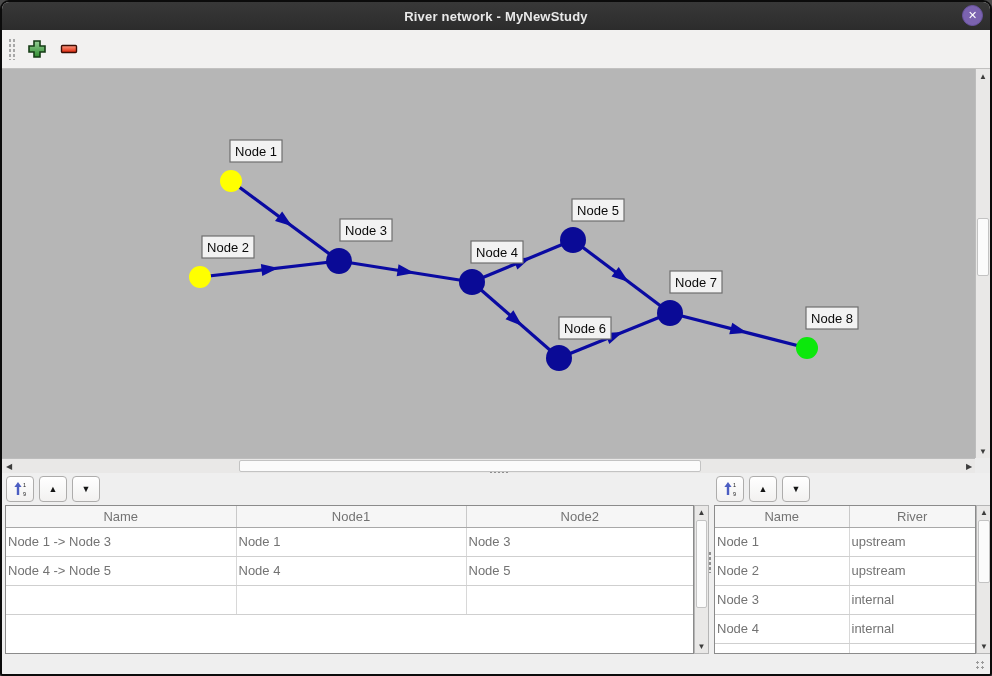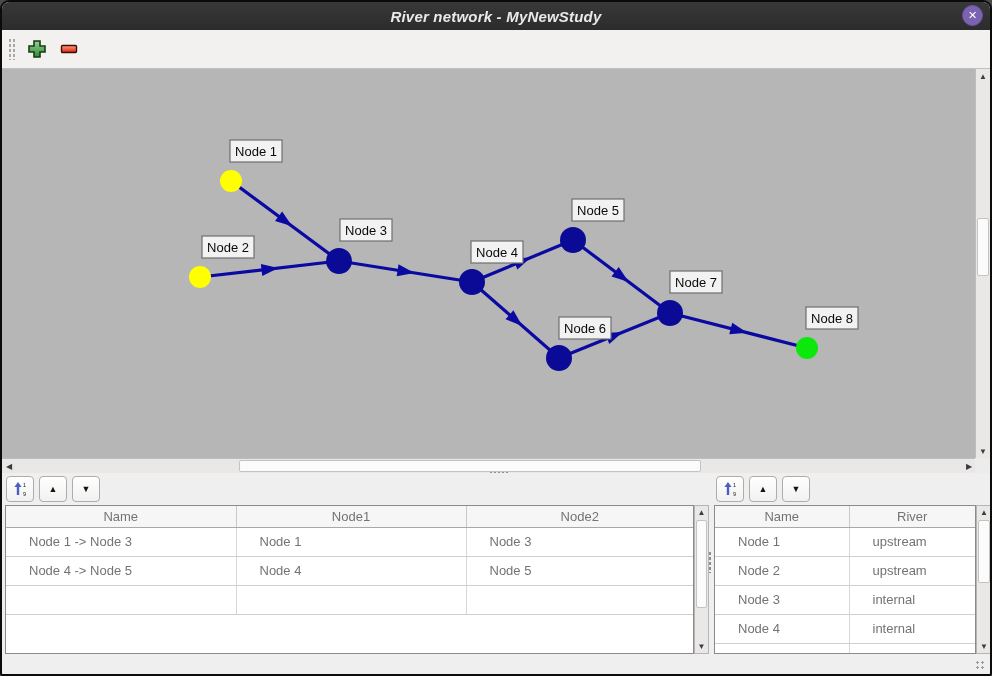--- a/index.html
+++ b/index.html
@@ -8,21 +8,21 @@
     position:relative; width:992px; height:676px;
     border:2px solid #0b0b0b; border-radius:9px 9px 3px 3px;
     overflow:hidden; background:#efefef;
   }
   
   .titlebar {
     position:absolute; left:0; top:0; width:988px; height:28px;
     background:linear-gradient(#383838,#2c2c2c);
     display:flex; align-items:center; justify-content:center;
   }
-  .title-text { color:#e9e9e9; font-size:15px; font-weight:bold; letter-spacing:.2px;font-style:italic; }
+  .title-text { color:#e9e9e9; font-size:13px; font-weight:bold; letter-spacing:.2px; }
   .close-btn {
     position:absolute; right:7px; top:3px; width:21px; height:21px;
     border-radius:50%; background:#7b63b0; border:1px solid #6a54a0;
     display:flex; align-items:center; justify-content:center;
     color:#fff; font-size:11px; cursor:default;
   }
   
   .main-toolbar {
     position:absolute; left:0; top:28px; width:988px; height:39px;
     background:#f2f1f0; border-bottom:1px solid #c2c1c0;
@@ -56,21 +56,21 @@
     font-size:9px; color:#141414;
   }
   .v-splitter-dots { position:absolute; left:706px; top:78px; width:4px; height:22px;
     background-image:radial-gradient(#8f8f8f 1px, transparent 1.2px); background-size:4px 5px; }
   .table-wrap { position:absolute; top:32px; height:149px; background:#fff;
     border:1px solid #8b8b8b; overflow:hidden; }
   table { border-collapse:collapse; table-layout:fixed; background:#fff; font-size:13px; color:#737373; }
   th { height:21px; font-weight:normal; background:#f6f6f6;
        border-right:1px solid #c9c9c9; border-bottom:1px solid #a8a8a8; text-align:center; }
   td { height:29px; border-right:1px solid #d8d8d8; border-bottom:1px solid #cfcfcf;
-       padding-left:23px; text-align:left; white-space:nowrap; overflow:hidden;margin-top:9px; }
+       padding-left:2px; text-align:left; white-space:nowrap; overflow:hidden;margin-top:9px; }
   th:last-child, td:last-child { border-right:none; }
   .tbl-vsb { position:absolute; top:32px; width:15px; height:149px;
     background:#e9e8e7; border:1px solid #b5b5b5; }
   .resize-grip { position:absolute; right:5px; bottom:4px; width:10px; height:10px;
     background-image:radial-gradient(#9a9a9a 1px, transparent 1.2px); background-size:5px 5px; }
 </style>
 </head>
 <body>
 
 <div class="window">

